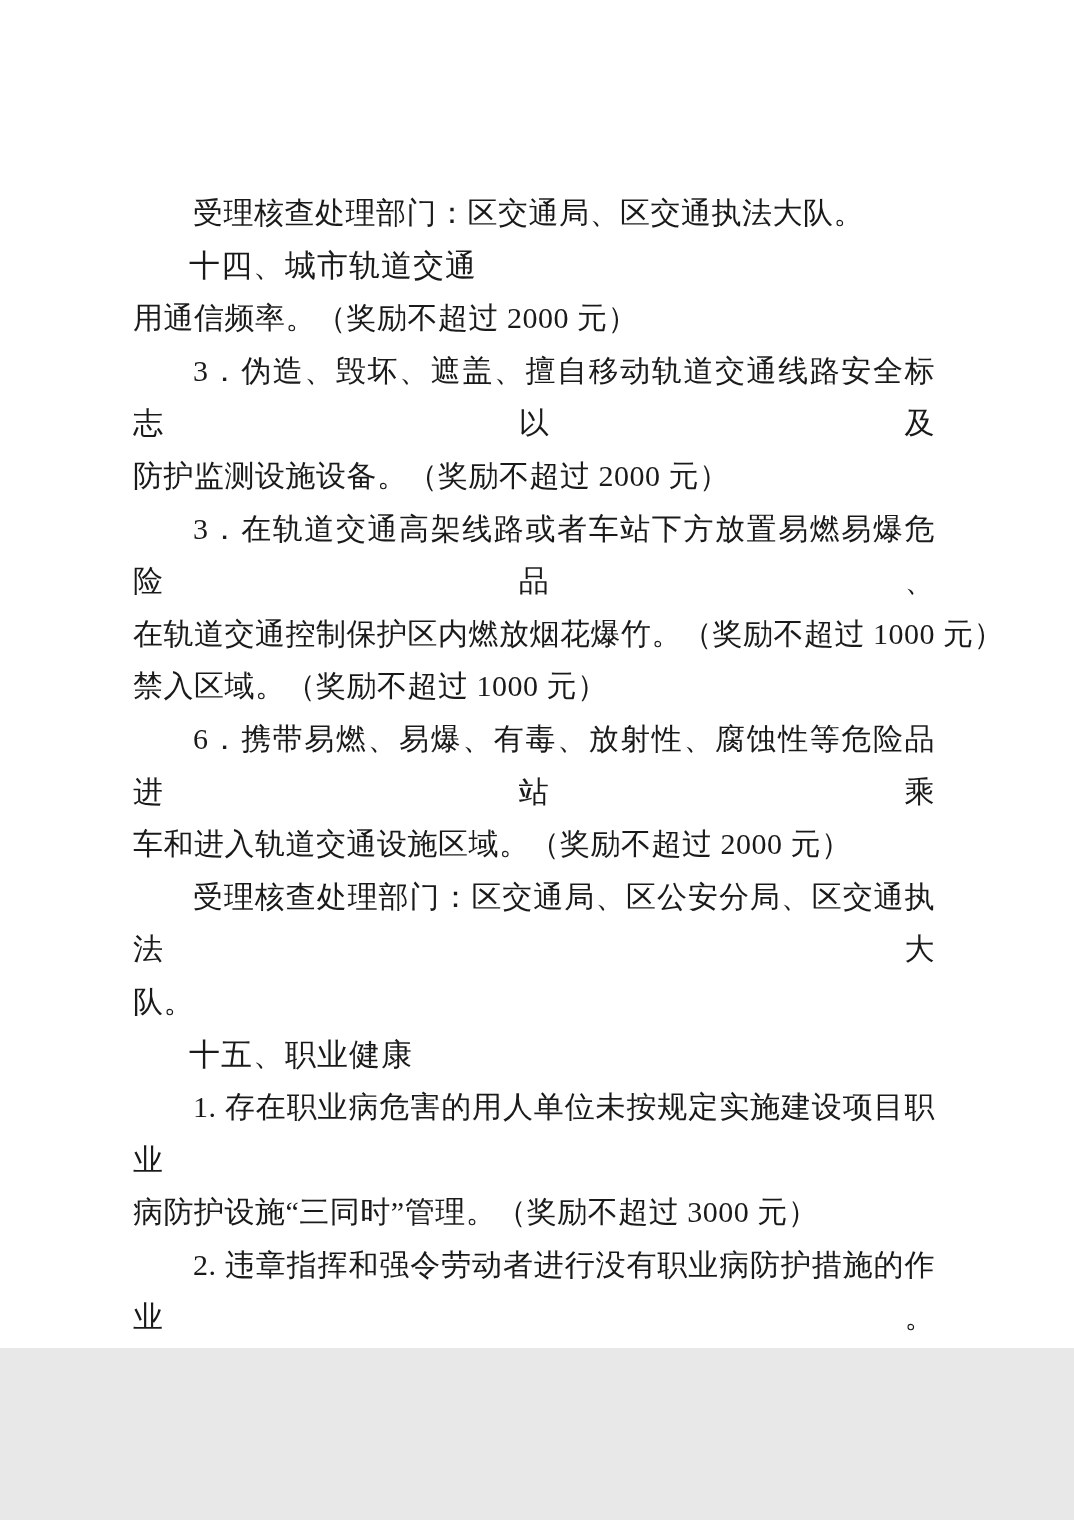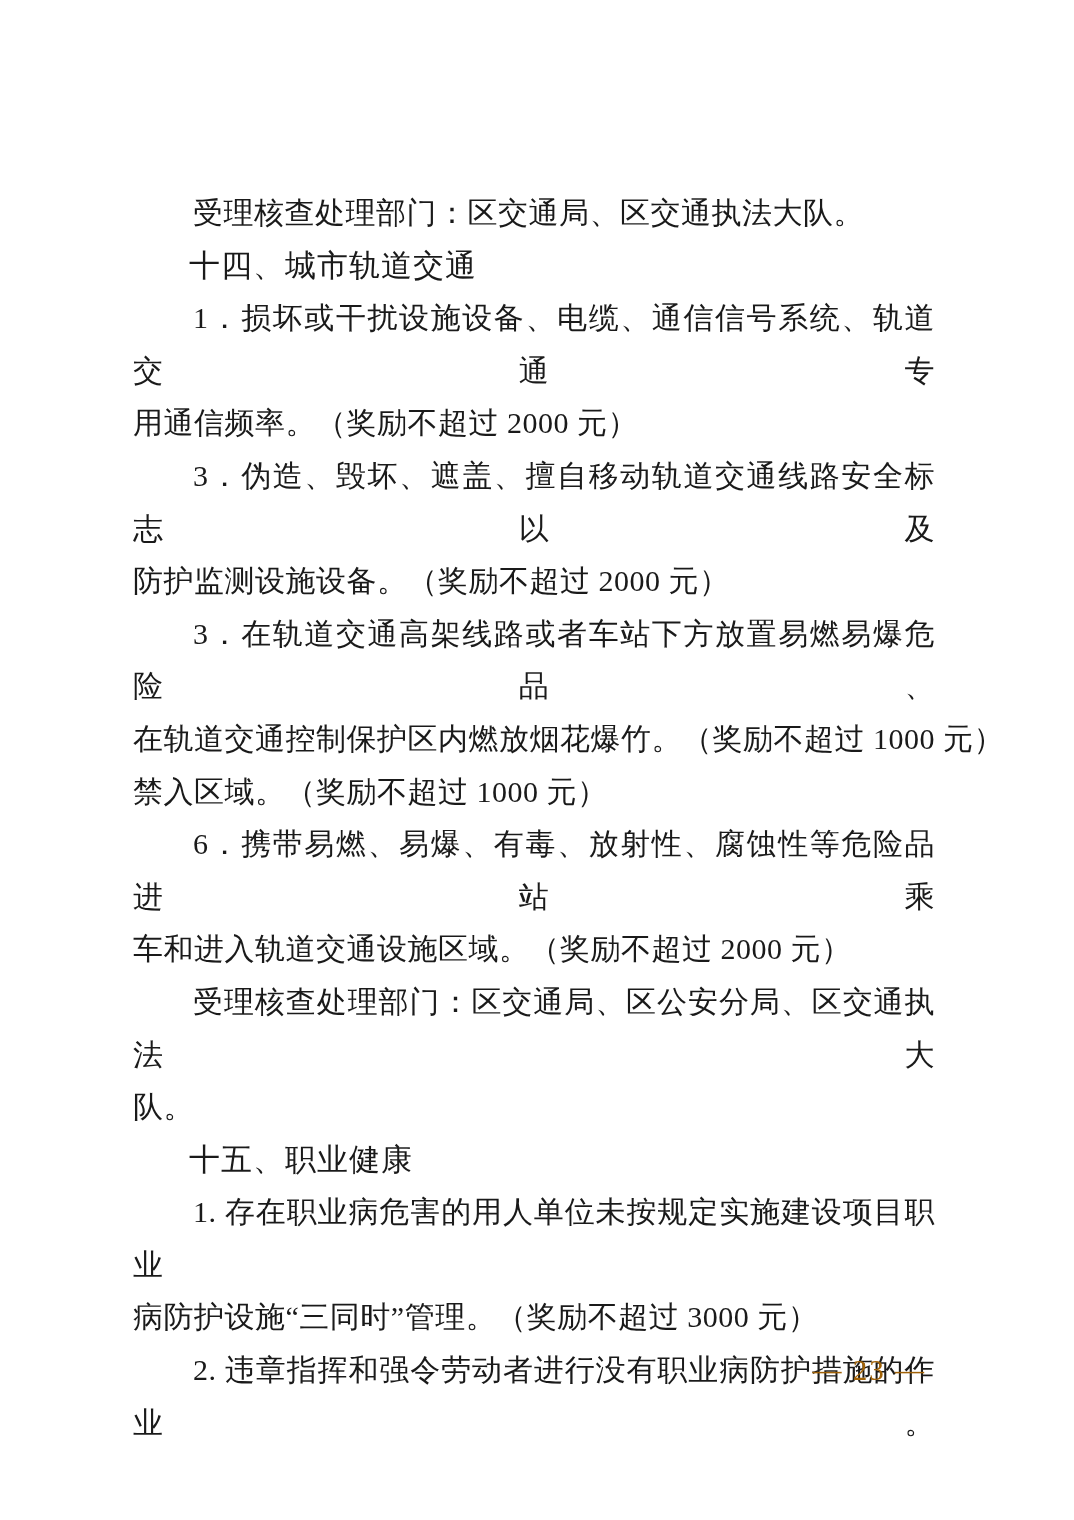--- a/index.html
+++ b/index.html
@@ -1,20 +1,20 @@
 <!DOCTYPE html>
 <html lang="zh"><head>
 <meta charset="utf-8">
 <style>
   html, body { margin: 0; padding: 0; }
   body { background: #e8e8e8; }
   .page {
     position: relative;
     width: 1074px;
-    height: 1520px;
+    height: 1348px;
     margin: 0 auto;
     background: #ffffff;
     overflow: hidden;
     color: #1a1a1a;
     font-family: "Liberation Serif", "DejaVu Serif", serif;
   }
   .text-block {
     position: absolute;
     left: 133px;
     top: 187px;
@@ -50,21 +50,20 @@
     letter-spacing: 2px;
   }
 </style>
 </head>
 <body>
 
 <div class="page">
   <div class="text-block" id="text-block">
       <div class="line indent">受理核查处理部门：区交通局、区交通执法大队。</div>
       <div class="line heading">十四、城市轨道交通</div>
-      <div class="line indent jfull">1．损坏或干扰设施设备、电缆、通信信号系统、轨道交通专</div>
       <div class="line">用通信频率。（奖励不超过 2000 元）</div>
       <div class="line indent jfull">3．伪造、毁坏、遮盖、擅自移动轨道交通线路安全标志以及</div>
       <div class="line">防护监测设施设备。（奖励不超过 2000 元）</div>
       <div class="line indent jfull">3．在轨道交通高架线路或者车站下方放置易燃易爆危险品、</div>
       <div class="line">在轨道交通控制保护区内燃放烟花爆竹。（奖励不超过 1000 元）</div>
       <div class="line">禁入区域。（奖励不超过 1000 元）</div>
       <div class="line indent jfull">6．携带易燃、易爆、有毒、放射性、腐蚀性等危险品进站乘</div>
       <div class="line">车和进入轨道交通设施区域。（奖励不超过 2000 元）</div>
       <div class="line indent jfull">受理核查处理部门：区交通局、区公安分局、区交通执法大</div>
       <div class="line">队。</div>

